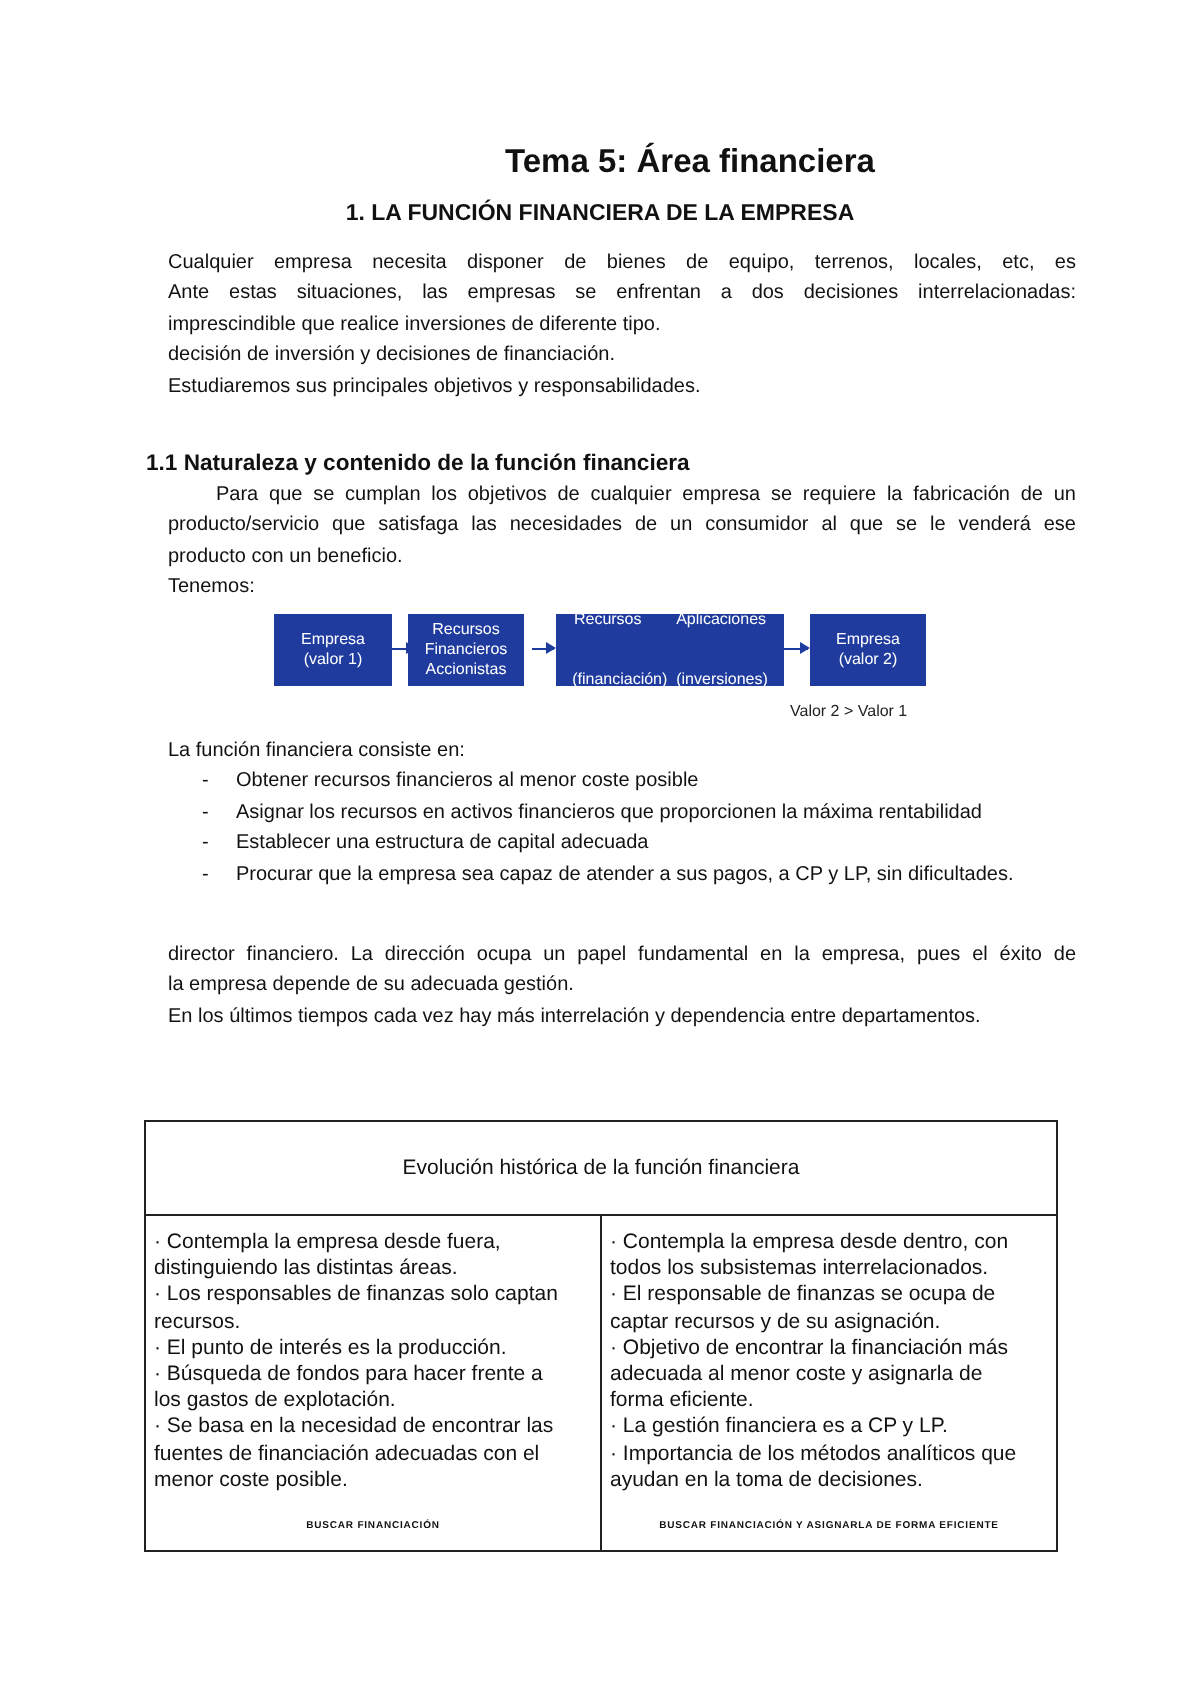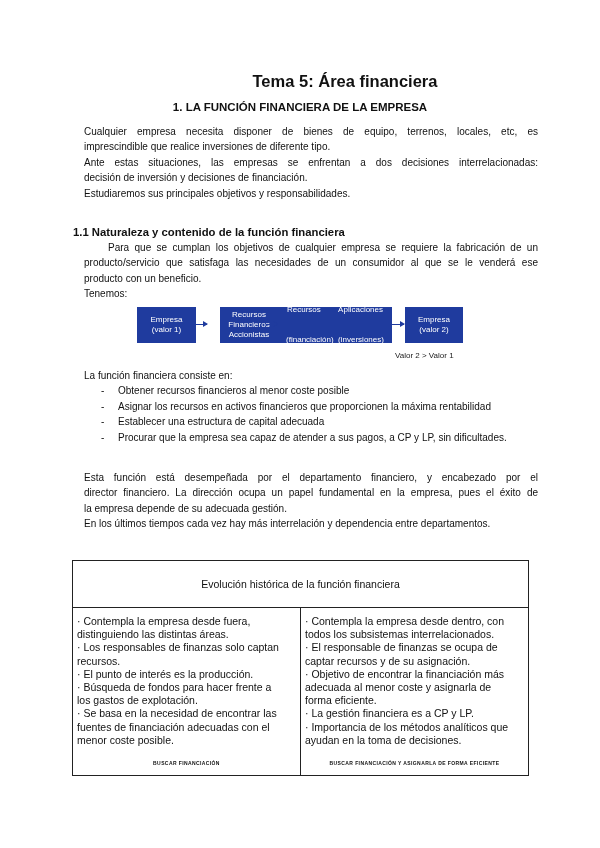--- a/index.html
+++ b/index.html
@@ -32,22 +32,22 @@
   </style>
 </head>
 <body>
 
 <div class="abs title">Tema 5: Área financiera</div>
 
 <div class="abs h1">1. LA FUNCIÓN FINANCIERA DE LA EMPRESA</div>
 
 <div class="abs para" style="top:124px;">
   <span class="ln" style="text-align-last:justify;">Cualquier empresa necesita disponer de bienes de equipo, terrenos, locales, etc, es</span>
+  <span class="ln" style="text-align-last:justify;">Ante estas situaciones, las empresas se enfrentan a dos decisiones interrelacionadas:</span>
   <span class="ln">imprescindible que realice inversiones de diferente tipo.</span>
-  <span class="ln" style="text-align-last:justify;">Ante estas situaciones, las empresas se enfrentan a dos decisiones interrelacionadas:</span>
   <span class="ln">decisión de inversión y decisiones de financiación.</span>
   <span class="ln">Estudiaremos sus principales objetivos y responsabilidades.</span>
 </div>
 
 <div class="abs h2">1.1 Naturaleza y contenido de la función financiera</div>
 
 <div class="abs para" style="top:240px;">
   <span class="ln" style="text-align-last:justify;padding-left:24px;">Para que se cumplan los objetivos de cualquier empresa se requiere la fabricación de un</span>
   <span class="ln" style="text-align-last:justify;">producto/servicio  que satisfaga las necesidades de un consumidor al que se le venderá ese</span>
   <span class="ln">producto con un beneficio.</span>
@@ -56,21 +56,21 @@
 
 <div>
   <div class="abs box" style="left:137px; width:59px;">
     <div>
       <div>Empresa</div>
       <div>(valor 1)</div>
     </div>
   </div>
   <div class="abs arrow" style="left:196px; width:11px;"></div>
 
-  <div class="abs box" style="left:220px; width:58px;text-align:center;">
+  <div class="abs box" style="left:204px; width:58px;text-align:center;">
     <div>
       <div>Recursos</div>
       <div>Financieros</div>
       <div>Accionistas</div>
     </div>
   </div>
   <div class="abs arrow" style="left:266px; width:11px;"></div>
 
   <div class="abs box" style="left:278px; width:114px; white-space:pre;">
     <div>
@@ -94,21 +94,20 @@
   <span class="ln">La función financiera consiste en:</span>
   <ul class="dash">
     <li>Obtener recursos financieros al menor coste posible</li>
     <li>Asignar los recursos en activos financieros que proporcionen la máxima rentabilidad</li>
     <li>Establecer una estructura de capital adecuada</li>
     <li>Procurar que la empresa sea capaz de atender a sus pagos, a CP y LP, sin dificultades.</li>
   </ul>
 </div>
 
 <div class="abs para" style="top:470px;">
-  <span class="ln" style="text-align-last:justify;">Esta función está desempeñada por el departamento financiero, y encabezado por el</span>
   <span class="ln" style="text-align-last:justify;">director financiero. La dirección ocupa un papel fundamental en la empresa, pues el éxito de</span>
   <span class="ln">la empresa depende de su adecuada gestión.</span>
   <span class="ln">En los últimos tiempos cada vez hay más interrelación y dependencia entre departamentos.</span>
 </div>
 
 <table class="evo">
   <tbody>
       <tr>
     <th colspan="2">Evolución histórica de la función financiera</th>
   </tr>

